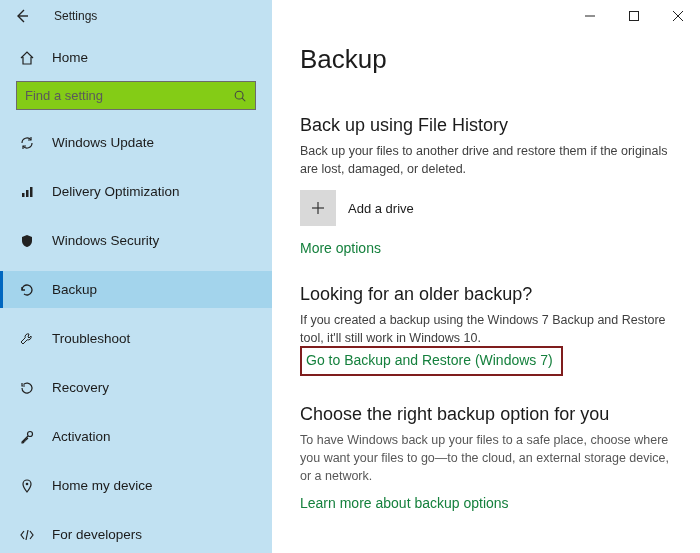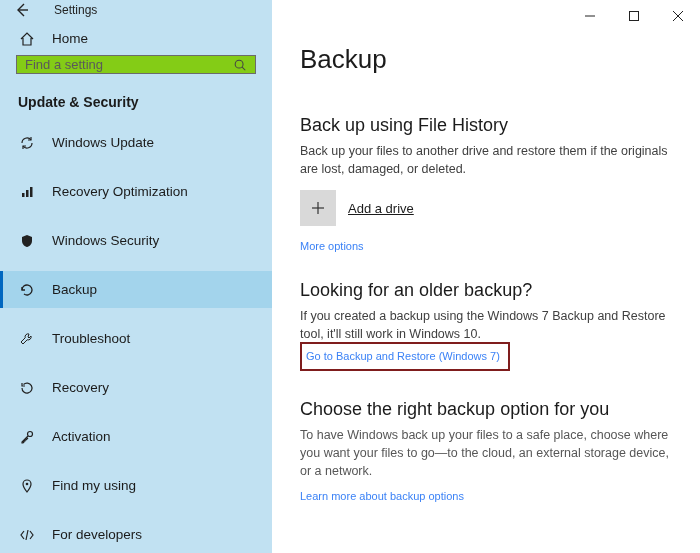--- a/index.html
+++ b/index.html
@@ -20,23 +20,23 @@
   .nav-item { display: flex; align-items: center; height: 37px; padding-left: 18px; gap: 16px; font-size: 13.5px; cursor: default; position: relative; }
   .nav-item .icon { width: 18px; display:flex; justify-content:center; align-items:center; }
   .nav-item.selected { background: #a3d4ec; }
   .nav-item.selected::before { content:""; position:absolute; left:0; top:0; bottom:0; width:3px; background:#0067c0; }
   .content { flex: 1; padding: 0 22px 0 28px; overflow: hidden; position: relative; }
   .winctrls { position: absolute; top: 0; right: 0; height: 32px; display: flex; }
   .winctrls div { width: 44px; display:flex; align-items:center; justify-content:center; }
   h1.page-title { font-weight: 400; font-size: 26px; margin-top: 44px; margin-bottom: 40px; }
   h2.sub { font-weight: 400; font-size: 18px; margin-bottom: 6px; }
   p.desc { font-size: 12.5px; color: #404040; line-height: 1.45; margin-bottom: 12px; }
-  .add-drive-row { display:flex; align-items:center; gap: 12px; margin-bottom: 14px; text-decoration: underline; }
+  .add-drive-row { display:flex; align-items:center; gap: 12px; margin-bottom: 14px; }
   .plusbtn { width: 36px; height: 36px; background: #d9d9d9; display:flex; align-items:center; justify-content:center; font-size: 20px; }
-  .link { color: #3b82f6; font-size: 11px; cursor: default; }
+  .link { color: #15803d; font-size: 14px; cursor: default; }
   .section-gap { height: 28px; }
   .highlight-box { border: 2px solid #7f1d1d; padding: 4px 8px 6px 4px; display: inline-block; margin-top:-4px;}
   .fine { font-size: 12.5px; color:#575757; line-height:1.45;}
   svg { display:block; }
 </style>
 </head>
 <body>
 
 <div class="window">
   <div class="sidebar">
@@ -62,41 +62,40 @@
     <div class="searchbox">
       <input placeholder="Find a setting" style="">
       <span>
         <svg width="14" height="14" viewBox="0 0 16 16">
             <circle cx="7" cy="7" r="4.5" stroke="#444" stroke-width="1.2" fill="none"></circle>
             <line x1="10.5" y1="10.5" x2="14" y2="14" stroke="#444" stroke-width="1.2"></line>
           </svg>
       </span>
     </div>
 
-    <div class="section-header">Update &amp; Security</div>
 
     <div class="nav-list">
       <div class="nav-item">
         <span class="icon">
             <svg width="16" height="16" viewBox="0 0 16 16">
               <path d="M3 8a5 5 0 0 1 9-3M13 8a5 5 0 0 1-9 3" stroke="#222" stroke-width="1.2" fill="none"></path>
               <path d="M12 2v3h-3M4 14v-3h3" stroke="#222" stroke-width="1.2" fill="none"></path>
             </svg>
           </span>
         <span>Windows Update</span>
       </div>
       <div class="nav-item">
         <span class="icon">
             <svg width="16" height="16" viewBox="0 0 16 16">
               <rect x="3" y="9" width="2.5" height="4" fill="#222"></rect>
               <rect x="7" y="6" width="2.5" height="7" fill="#222"></rect>
               <rect x="11" y="3" width="2.5" height="10" fill="#222"></rect>
             </svg>
           </span>
-        <span>Recovery Optimization</span>
+        <span>Delivery Optimization</span>
       </div>
       <div class="nav-item">
         <span class="icon">
             <svg width="16" height="16" viewBox="0 0 16 16">
               <path d="M8 2 L13 4 V8 C13 11 10.5 13.5 8 14 C5.5 13.5 3 11 3 8 V4 Z" fill="#222"></path>
             </svg>
           </span>
         <span>Windows Security</span>
       </div>
       <div class="nav-item selected">
@@ -134,21 +133,21 @@
           </span>
         <span>Activation</span>
       </div>
       <div class="nav-item">
         <span class="icon">
             <svg width="16" height="16" viewBox="0 0 16 16">
               <path d="M8 2a4 4 0 0 1 4 4c0 3-4 8-4 8s-4-5-4-8a4 4 0 0 1 4-4z" stroke="#222" stroke-width="1.2" fill="none"></path>
               <circle cx="8" cy="6" r="1.3" fill="#222"></circle>
             </svg>
           </span>
-        <span>Find my using</span>
+        <span>Home my device</span>
       </div>
       <div class="nav-item">
         <span class="icon">
             <svg width="16" height="16" viewBox="0 0 16 16">
               <path d="M5 4L2 8l3 4M11 4l3 4-3 4M9 3l-2 10" stroke="#222" stroke-width="1.2" fill="none"></path>
             </svg>
           </span>
         <span>For developers</span>
       </div>
     </div>

